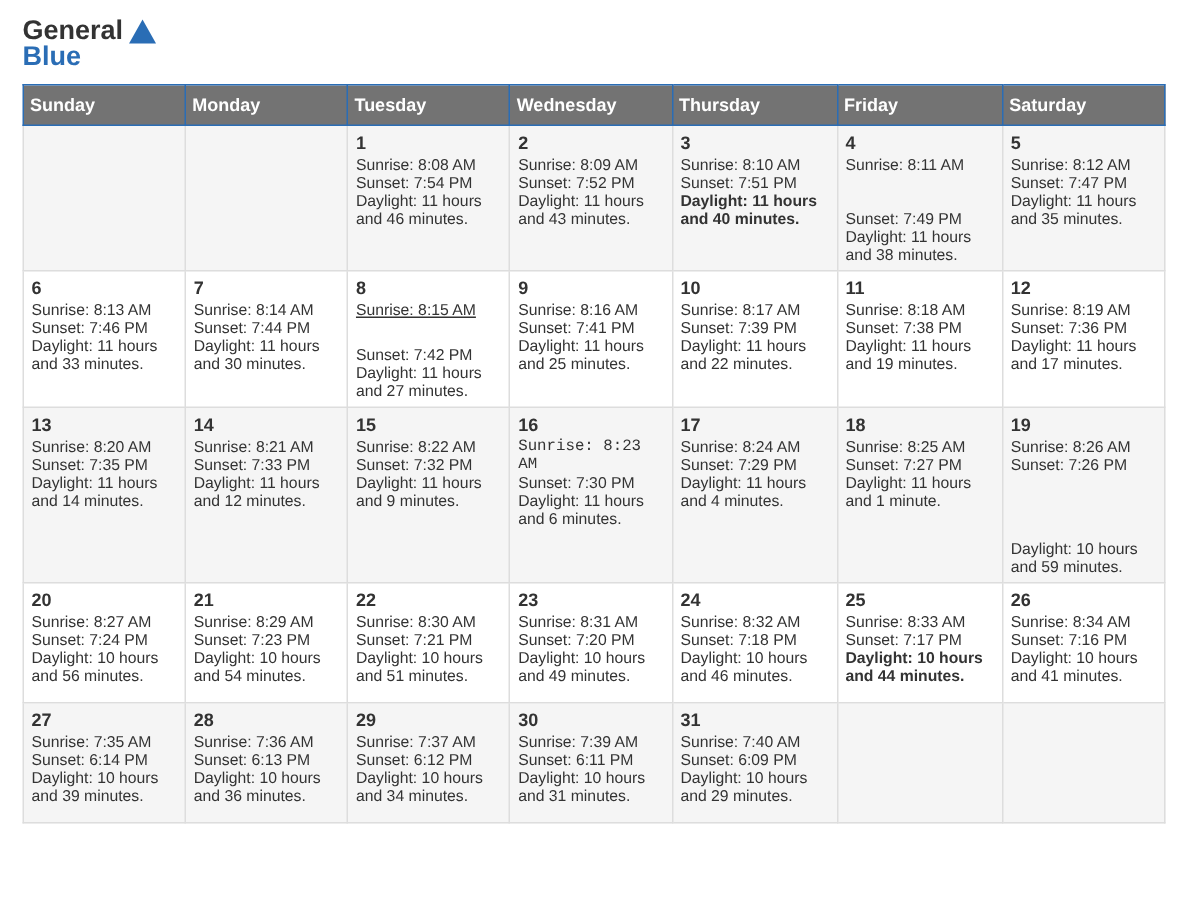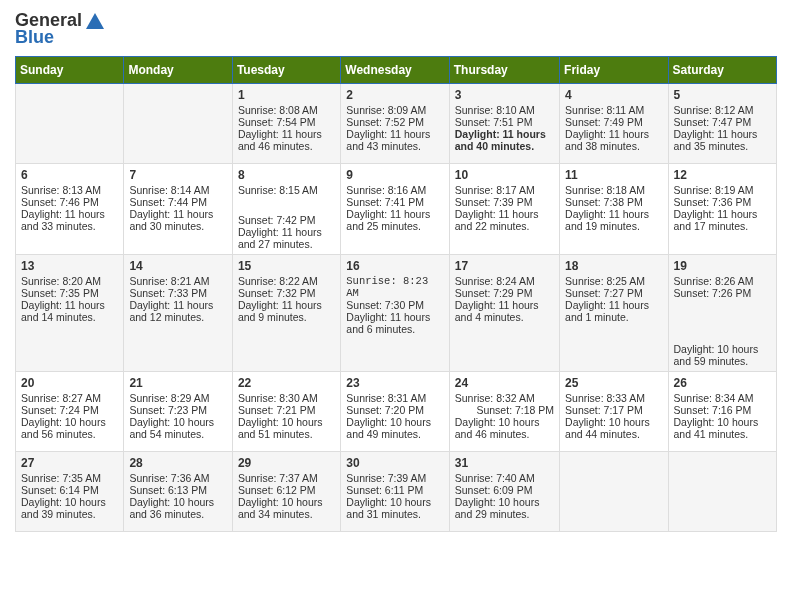--- a/index.html
+++ b/index.html
@@ -37,21 +37,21 @@
     .location-title {
       font-size: 16px;
       color: #333;
     }
     table {
       width: 100%;
       border-collapse: collapse;
       font-size: 11px;
     }
     thead tr {
-      background-color: #4d7c0f;
+      background-color: #737373;
       color: #fff;
     }
     thead th {
       padding: 6px 4px;
       text-align: left;
       font-weight: bold;
       font-size: 12px;
       border: 1px solid #2a6db5;
     }
     tbody tr {
@@ -134,21 +134,21 @@
         </td>
         <td>
           <span class="day-num">3</span>
           <span style="display: block;">Sunrise: 8:10 AM</span>
           <span style="display: block;">Sunset: 7:51 PM</span>
           <span style="display: block; font-weight: bold;">Daylight: 11 hours and 40 minutes.</span>
         </td>
         <td>
           <span class="day-num">4</span>
           <span style="display: block;">Sunrise: 8:11 AM</span>
-          <span style="display: block;">Sunset: 7:49 PM</span>
+          <span style="display: block; margin-top: 24px;">Sunset: 7:49 PM</span>
           <span style="display: block;">Daylight: 11 hours and 38 minutes.</span>
         </td>
         <td>
           <span class="day-num">5</span>
           <span style="display: block;">Sunrise: 8:12 AM</span>
           <span style="display: block;">Sunset: 7:47 PM</span>
           <span style="display: block;">Daylight: 11 hours and 35 minutes.</span>
         </td>
       </tr>
       <tr>
@@ -159,21 +159,21 @@
           <span style="display: block;">Daylight: 11 hours and 33 minutes.</span>
         </td>
         <td>
           <span class="day-num">7</span>
           <span style="display: block;">Sunrise: 8:14 AM</span>
           <span style="display: block;">Sunset: 7:44 PM</span>
           <span style="display: block;">Daylight: 11 hours and 30 minutes.</span>
         </td>
         <td>
           <span class="day-num">8</span>
-          <span style="display: block;">Sunrise: 8:15 AM</span>
+          <span style="display: block; text-decoration: underline;">Sunrise: 8:15 AM</span>
           <span style="display: block; margin-top: 18px;">Sunset: 7:42 PM</span>
           <span style="display: block;">Daylight: 11 hours and 27 minutes.</span>
         </td>
         <td>
           <span class="day-num">9</span>
           <span style="display: block;">Sunrise: 8:16 AM</span>
           <span style="display: block;">Sunset: 7:41 PM</span>
           <span style="display: block;">Daylight: 11 hours and 25 minutes.</span>
         </td>
         <td>
@@ -260,28 +260,28 @@
         </td>
         <td>
           <span class="day-num">23</span>
           <span style="display: block;">Sunrise: 8:31 AM</span>
           <span style="display: block;">Sunset: 7:20 PM</span>
           <span style="display: block;">Daylight: 10 hours and 49 minutes.</span>
         </td>
         <td>
           <span class="day-num">24</span>
           <span style="display: block;">Sunrise: 8:32 AM</span>
-          <span style="display: block; text-align: right;">Sunset: 7:18 PM</span>
+          <span style="display: block;">Sunset: 7:18 PM</span>
           <span style="display: block;">Daylight: 10 hours and 46 minutes.</span>
         </td>
         <td>
           <span class="day-num">25</span>
           <span style="display: block;">Sunrise: 8:33 AM</span>
           <span style="display: block;">Sunset: 7:17 PM</span>
-          <span style="display: block;">Daylight: 10 hours and 44 minutes.</span>
+          <span style="display: block; font-weight: bold;">Daylight: 10 hours and 44 minutes.</span>
         </td>
         <td>
           <span class="day-num">26</span>
           <span style="display: block;">Sunrise: 8:34 AM</span>
           <span style="display: block;">Sunset: 7:16 PM</span>
           <span style="display: block;">Daylight: 10 hours and 41 minutes.</span>
         </td>
       </tr>
       <tr>
         <td>

